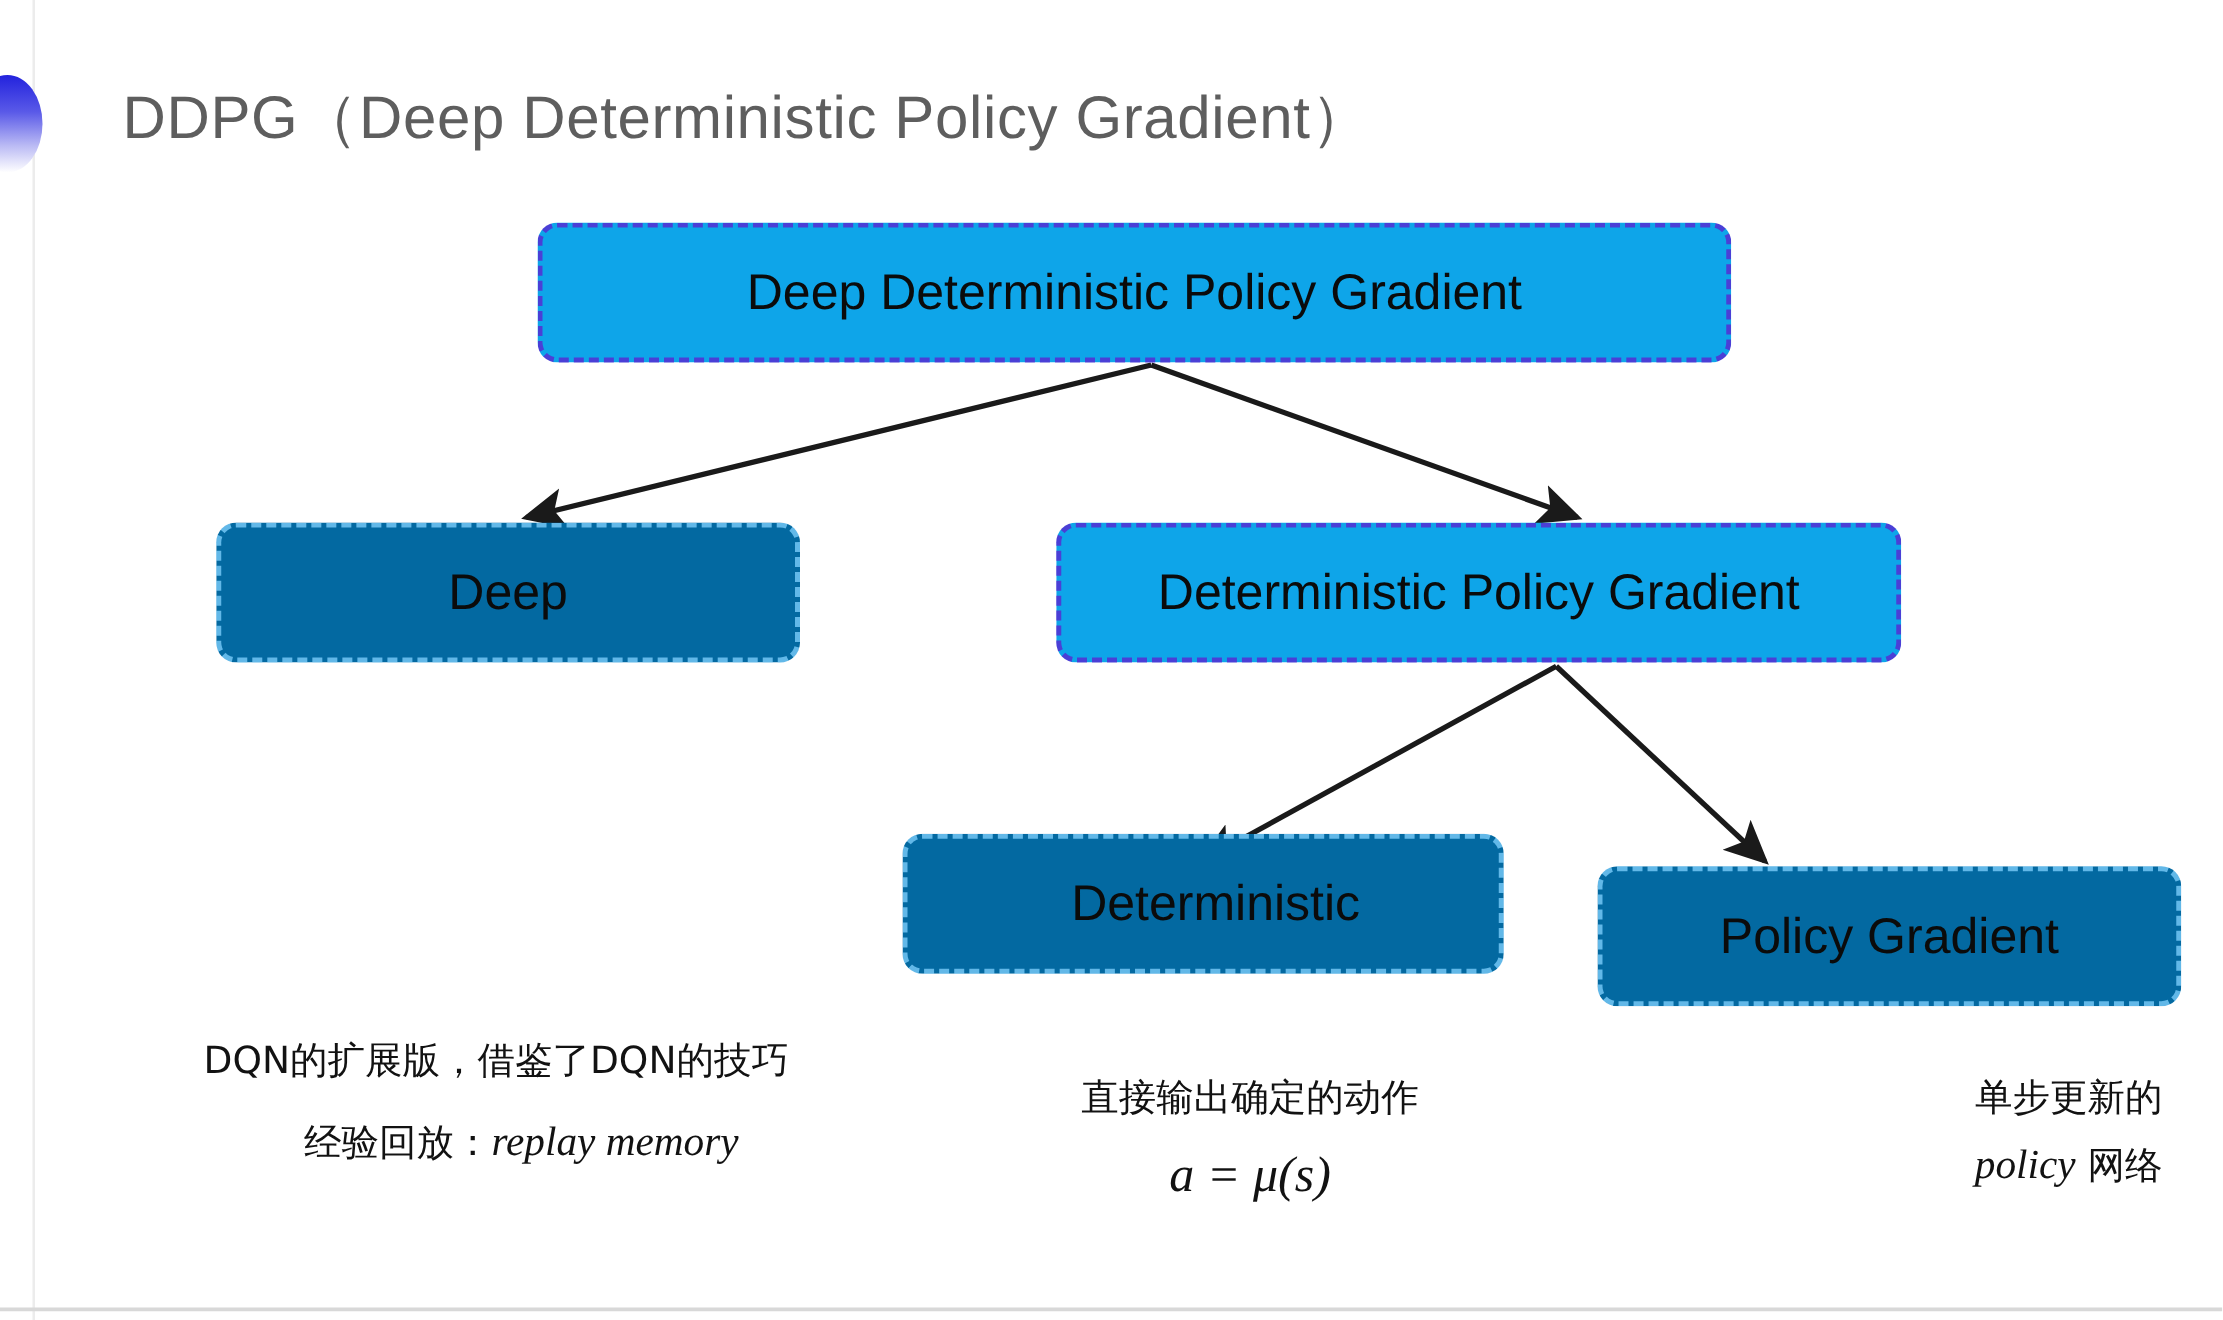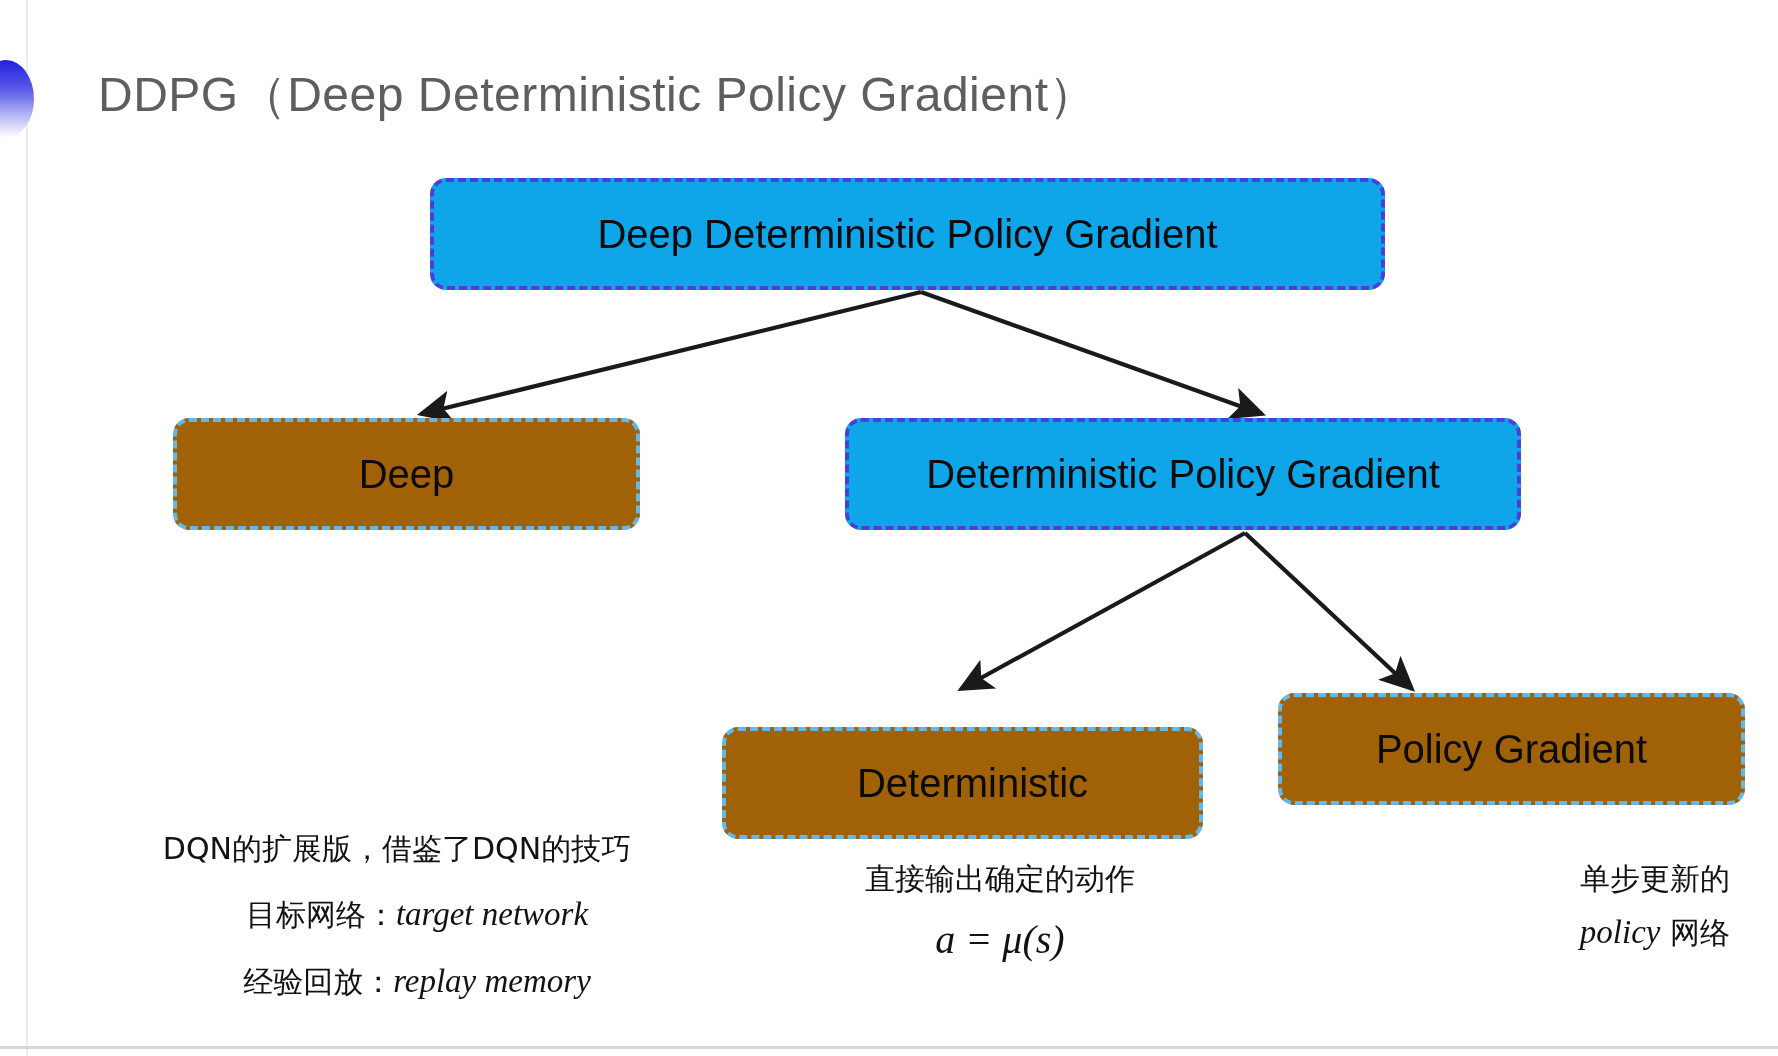--- a/index.html
+++ b/index.html
@@ -63,21 +63,21 @@
     color: #0b0b0b;
     font-weight: 400;
     white-space: nowrap;
     line-height: 1.1;
   }
   .node.purple {
     background: #0ea5e9;
     border: 4px dashed #4a3fd6;
   }
   .node.cyan {
-    background: #a16207;
+    background: #0369a1;
     border: 4px dashed #62b8e8;
   }
 
   
   #arrow-layer {
     position: absolute;
     left: 0;
     top: 0;
     width: 1778px;
     height: 1056px;
@@ -183,36 +183,33 @@
   </div>
 
   <div class="node cyan" style="left:173px; top:418px; width:467px; height:112px;">
     <span class="node-label">Deep</span>
   </div>
 
   <div class="node purple" style="left:845px; top:418px; width:676px; height:112px;">
     <span class="node-label">Deterministic Policy Gradient</span>
   </div>
 
-  <div class="node cyan" style="left:722px; top:727px; width:481px; height:112px;padding-left:20px;">
+  <div class="node cyan" style="left:722px; top:667px; width:481px; height:112px;padding-left:20px;">
     <span class="node-label">Deterministic</span>
   </div>
 
   <div class="node cyan" style="left:1278px; top:693px; width:467px; height:112px;">
     <span class="node-label">Policy Gradient</span>
   </div>
 
   <div class="caption" id="caption-left">
     <div class="line">
       <span class="cn">DQN的扩展版，借鉴了DQN的技巧</span>
     </div>
     <div class="line indent">
-      <span class="cn">目标网络：</span><span class="en">target network</span>
-    </div>
-    <div class="line indent">
       <span class="cn">经验回放：</span><span class="en">replay memory</span>
     </div>
   </div>
 
   <div class="caption" id="caption-mid">
     <div class="cn">直接输出确定的动作</div>
     <div class="formula">a = μ(s)</div>
   </div>
 
   <div class="caption" id="caption-right">

